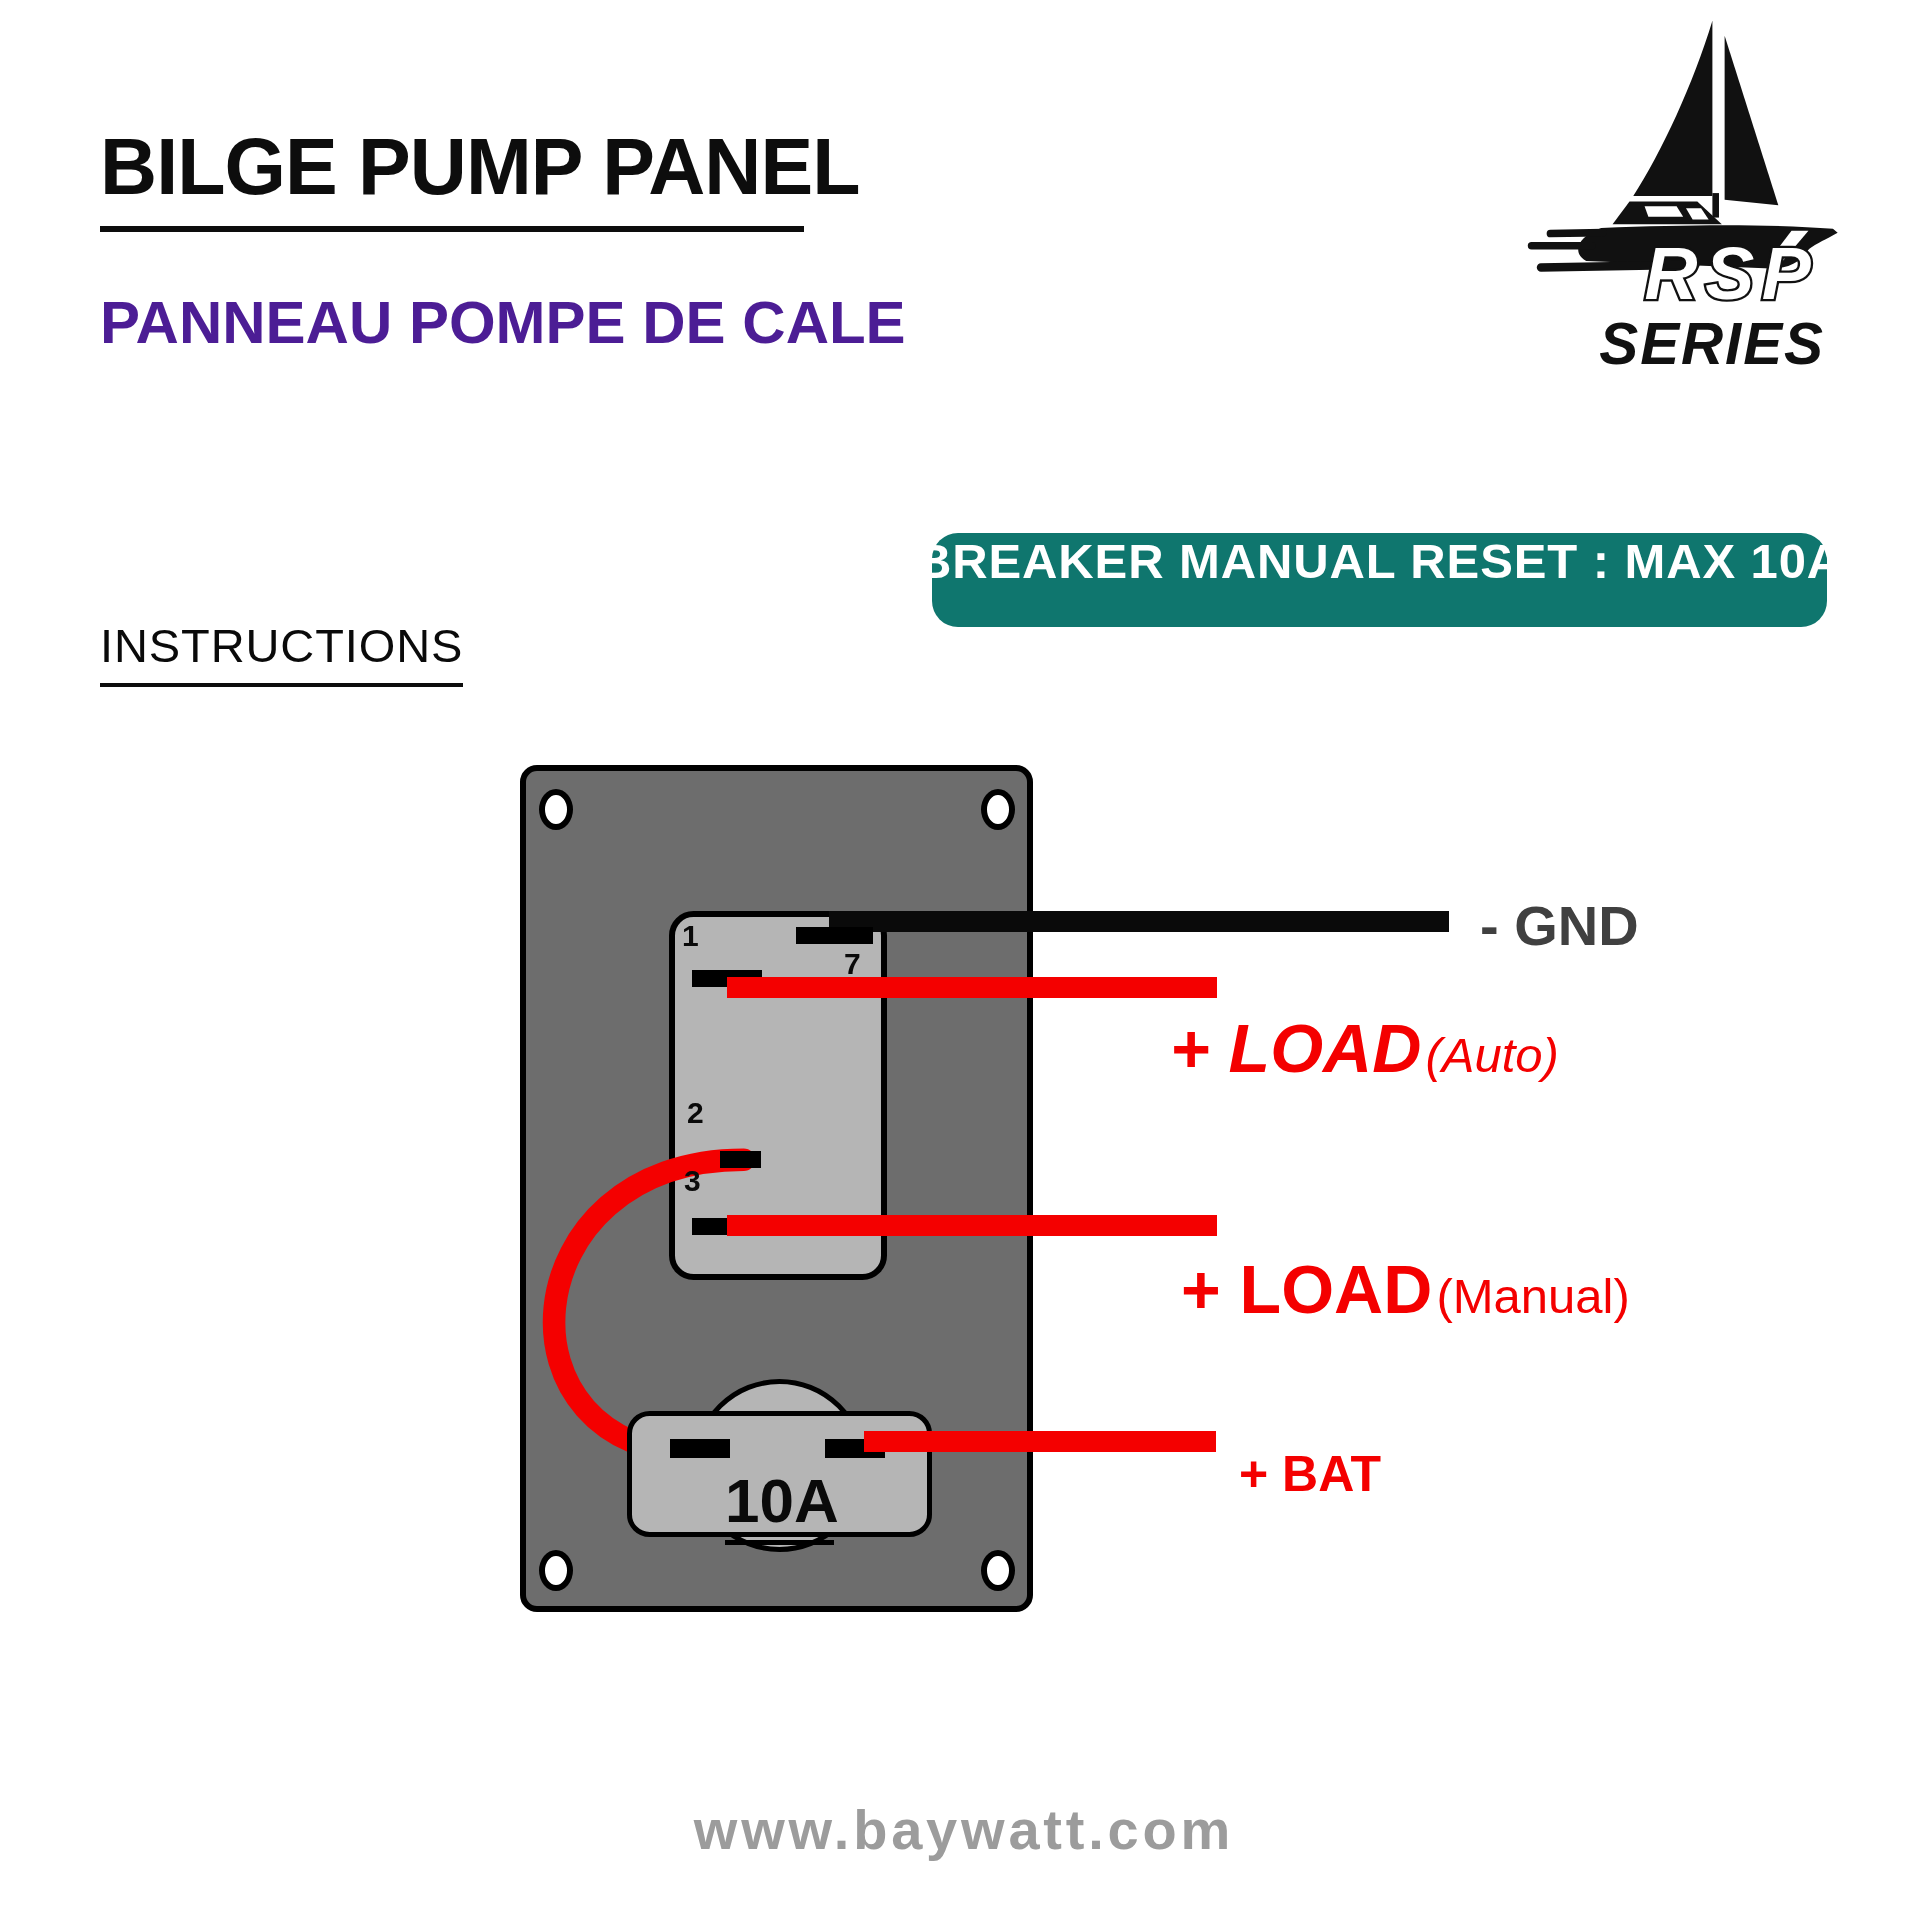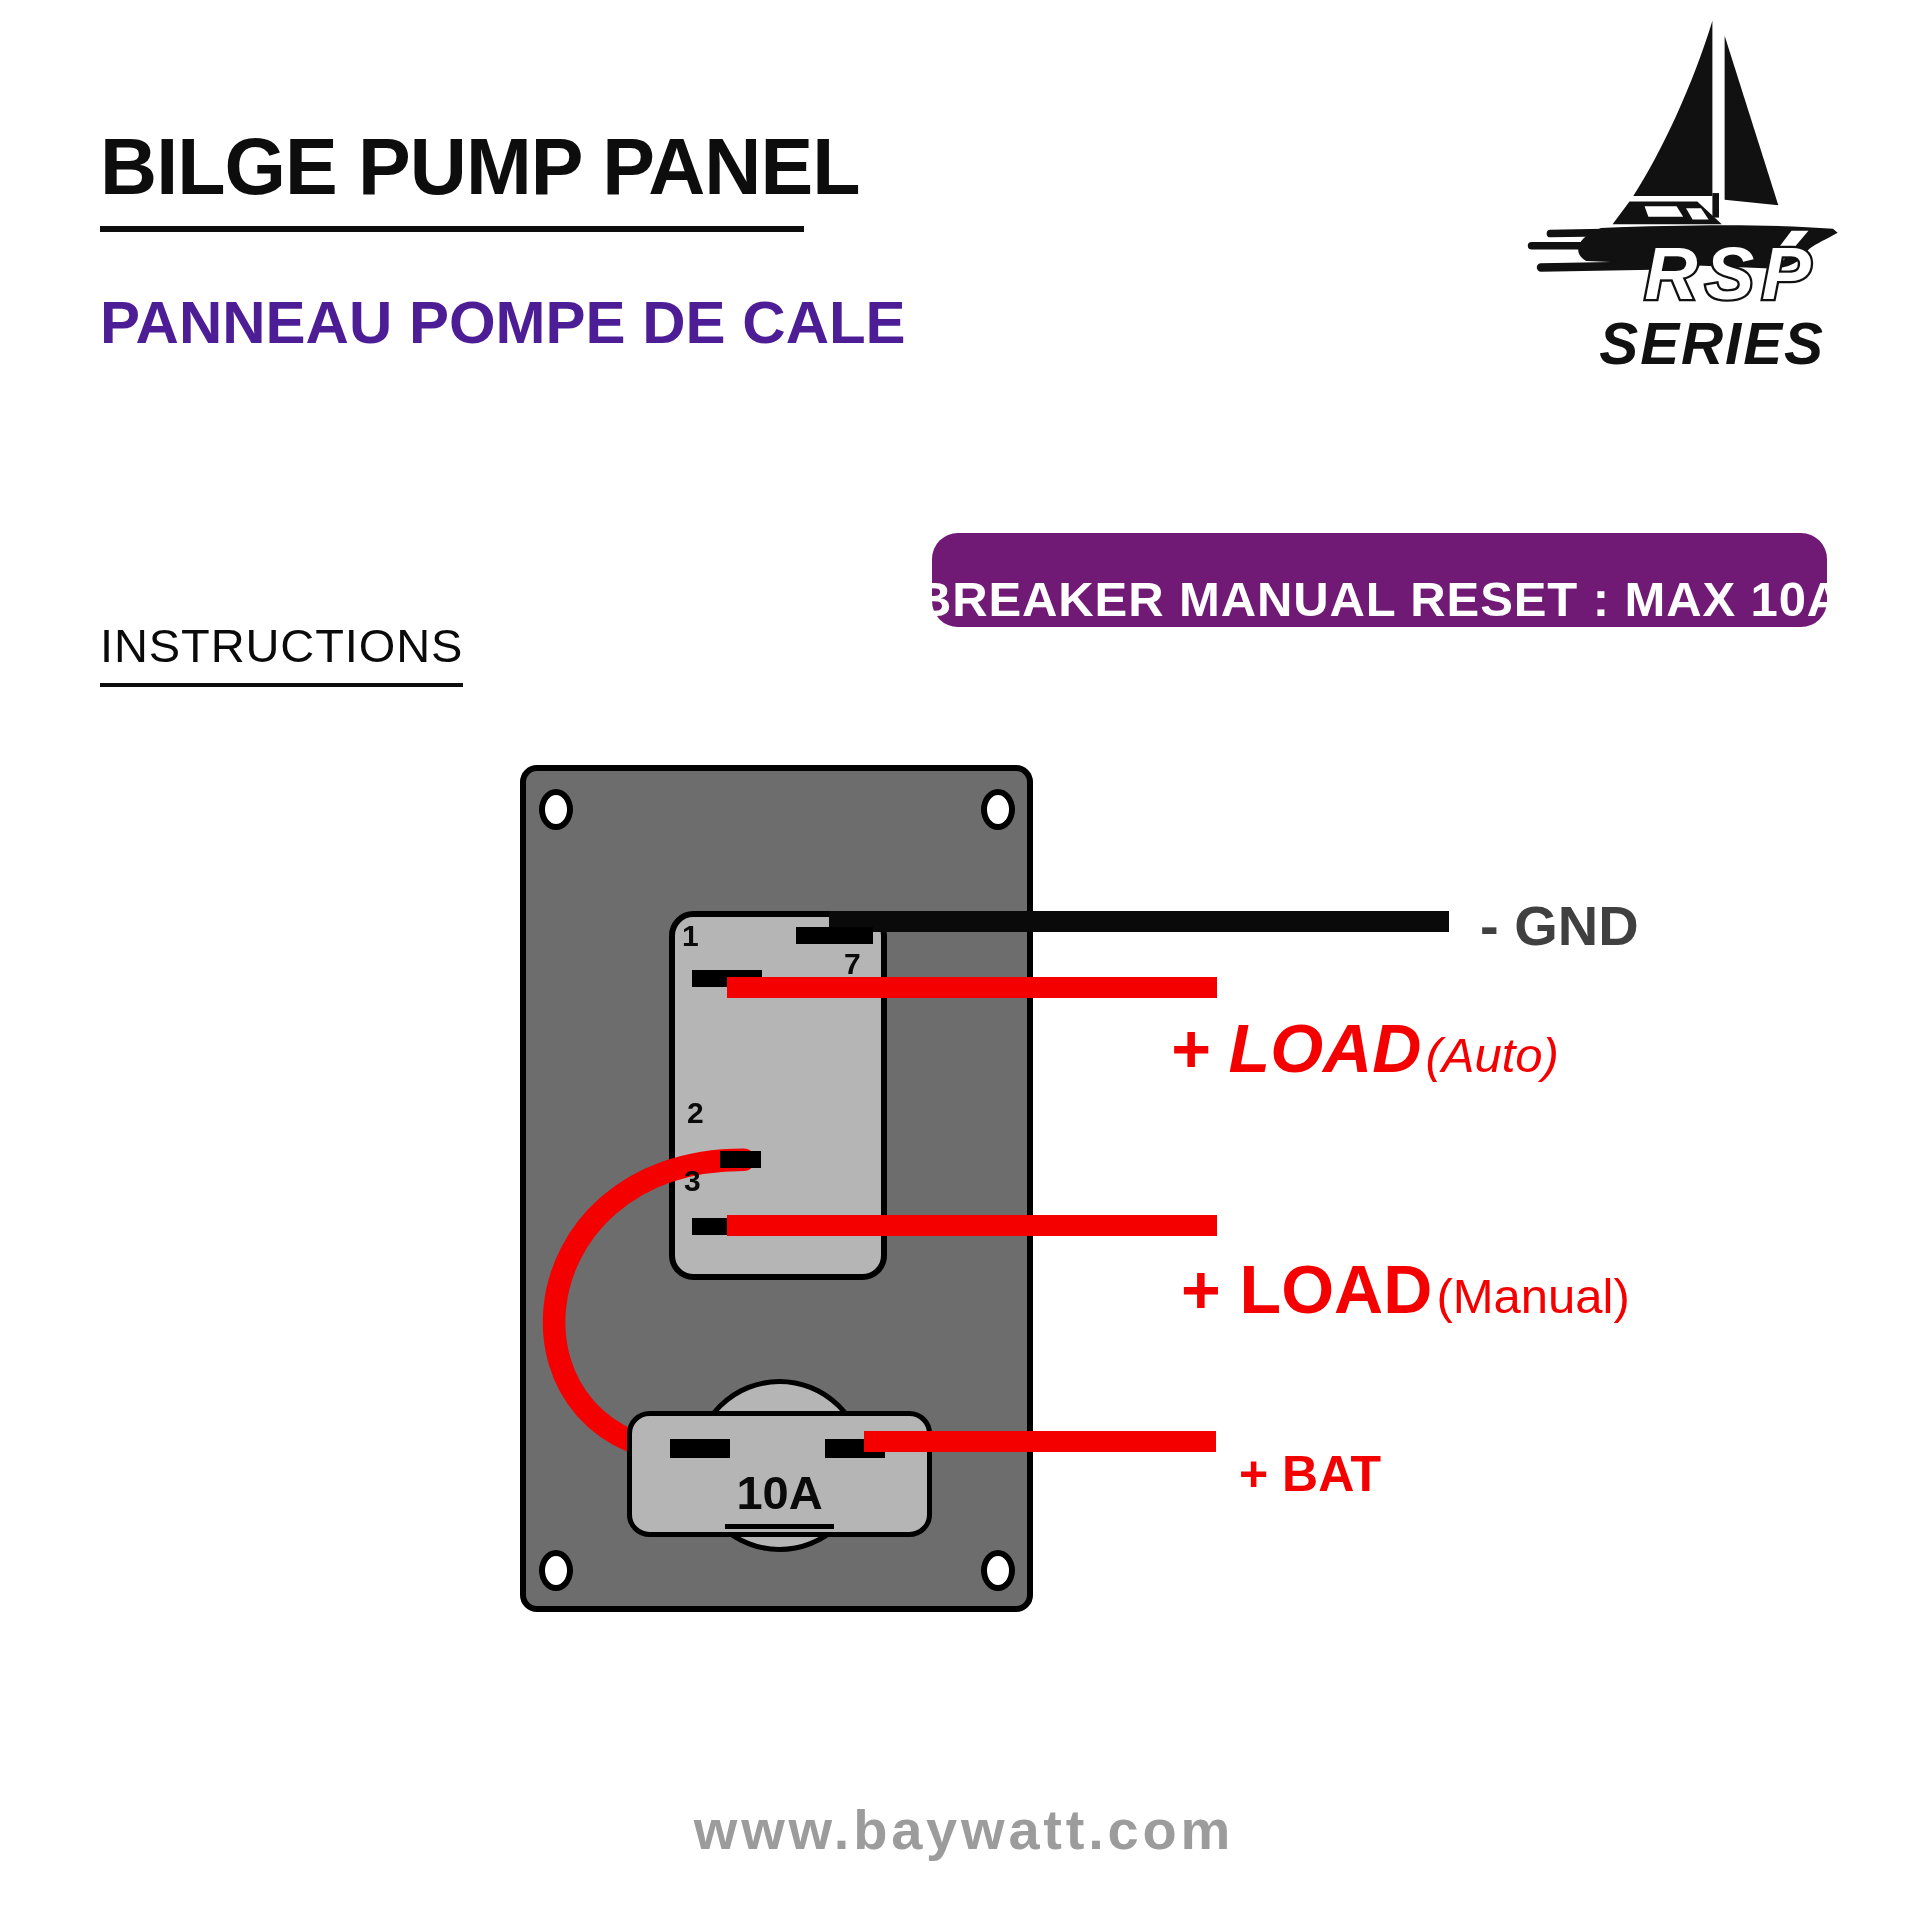--- a/index.html
+++ b/index.html
@@ -9,22 +9,22 @@
 
   
   .title{left:100px;top:121px;font-size:79px;font-weight:800;letter-spacing:-0.9px;color:#0d0d0d;white-space:nowrap;}
   .title-rule{left:100px;top:226px;width:704px;height:5.6px;background:#0d0d0d;}
   .subtitle{left:100px;top:288px;font-size:60px;font-weight:700;color:#4c1d95;white-space:nowrap;}
 
   
   .logo-box{left:1460px;top:0px;width:469px;height:405px;}
 
   
-  .banner{left:932px;top:533px;width:895px;height:94px;background:#701a75;border-radius:26px;
-          display:flex;align-items:flex-end;justify-content:center;}
+  .banner{left:932px;top:533px;width:895px;height:94px;background:#0f766e;border-radius:26px;
+          display:flex;align-items:flex-start;justify-content:center;}
   .banner-text{color:#ffffff;font-size:49px;font-weight:700;letter-spacing:0.9px;white-space:nowrap;}
 
   
   .instructions{left:100px;top:618px;font-size:47px;font-weight:500;letter-spacing:0.9px;
                 border-bottom:4.7px solid #0d0d0d;padding-bottom:10px;}
 
   
   .panel{left:520px;top:765px;width:513px;height:847px;background:#6d6d6d;
          border:6.6px solid #000;border-radius:17px;box-sizing:border-box;}
   .screw{width:34px;height:41px;background:#ffffff;border:6.6px solid #000;border-radius:50%;box-sizing:border-box;}
@@ -33,21 +33,21 @@
   .switch{left:669px;top:911px;width:218px;height:369px;background:#b5b5b5;
           border:6.6px solid #000;border-radius:24.5px;box-sizing:border-box;}
   .pin-label{font-size:30px;font-weight:700;color:#0a0a0a;}
   .pin-bar{background:#000;}
 
   
   .breaker-dome{left:693px;top:1379px;width:173px;height:173px;background:#b5b5b5;
                 border:5.6px solid #000;border-radius:50%;box-sizing:border-box;}
   .breaker-body{left:627px;top:1411px;width:305px;height:126px;background:#b5b5b5;
                 border:5.6px solid #000;border-radius:22.6px;box-sizing:border-box;}
-  .breaker-rating{left:725px;top:1465px;width:109px;text-align:center;font-size:47px;font-weight:700;
+  .breaker-rating{left:725px;top:1465px;width:109px;text-align:center;font-size:62px;font-weight:700;
                   border-bottom:5.6px solid #000;padding-bottom:3.8px;}
 
   
   .wire{height:21px;}
   .wire-black{background:#0a0a0a;}
   .wire-red{background:#f40000;}
 
   
   .lbl-gnd{left:1480px;top:893px;font-size:56px;font-weight:800;color:#404040;white-space:nowrap;}
   .lbl-load{font-size:68px;font-weight:800;color:#f40000;white-space:nowrap;}

